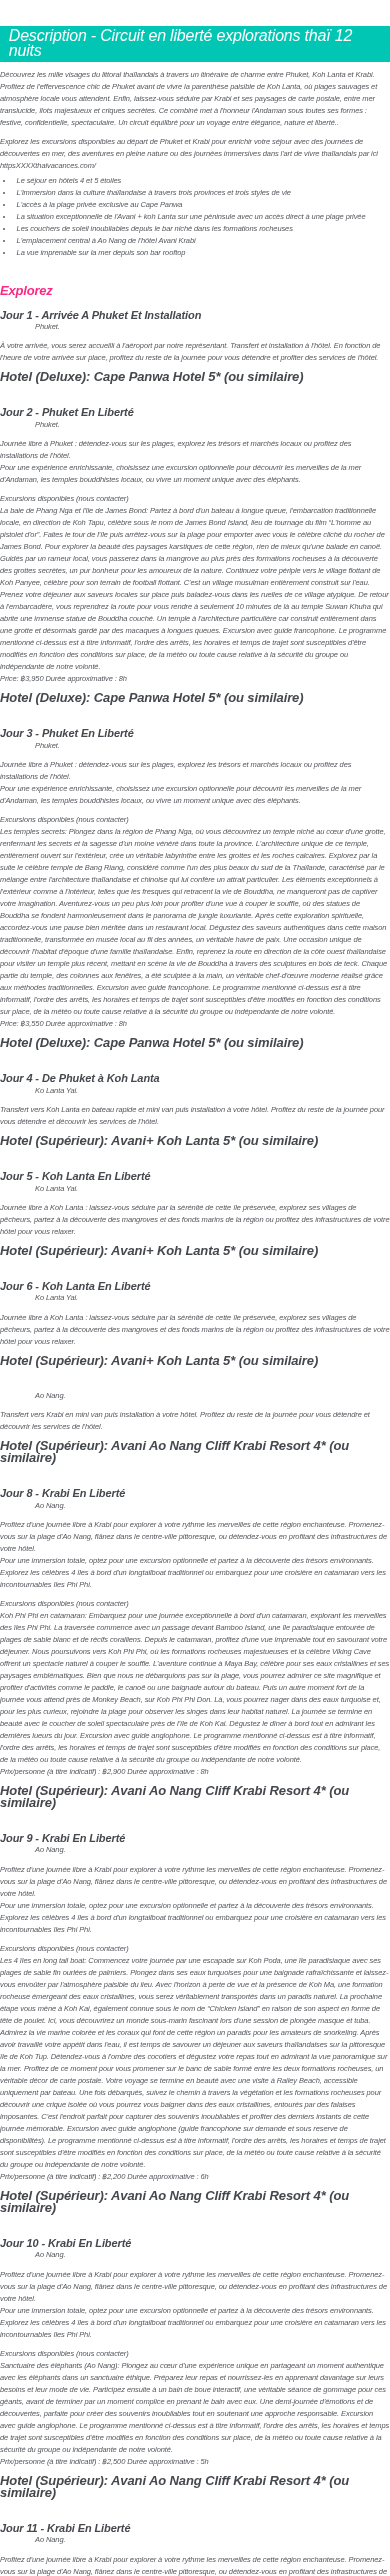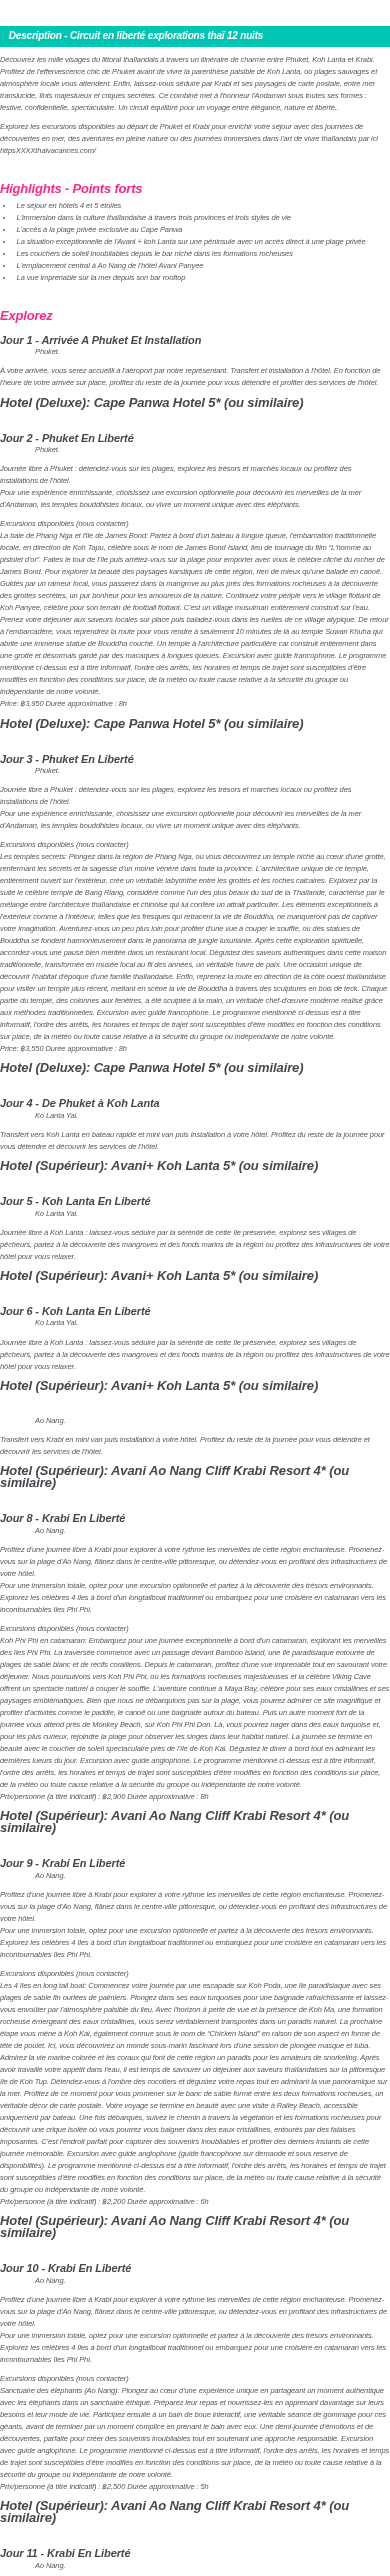--- a/index.html
+++ b/index.html
@@ -8,21 +8,21 @@
   html,body{margin:0;padding:0;background:#fff;}
   body{
     width:391px;height:3380px;overflow:hidden;
     font-family:"Liberation Sans","DejaVu Sans",sans-serif;
     font-style:italic;
     color:var(--text);
     font-size:7.5px;line-height:12px;letter-spacing:-0.1px;
   }
   .page{width:391px;}
   .banner{margin-top:26px;background:var(--teal);padding:3.1px 5.2px 3.6px 8.8px;}
-  .banner h1{margin:0;color:#fff;font-size:10px;line-height:14.4px;font-weight:700;letter-spacing:-0.2px;}
+  .banner h1{margin:0;color:#fff;font-size:16px;line-height:14.4px;font-weight:400;letter-spacing:-0.2px;}
   .description{margin-top:6.2px;}
   p{margin:7.2px 1px 0 0;}
   .pre{white-space:pre-line;}
   .pink-heading{color:var(--pink);font-size:13px;line-height:15.5px;font-weight:700;margin:24px 0 0;letter-spacing:-0.2px;}
   ul.highlights{margin:3px 0 0;padding:0 4px 0 14px;list-style:disc;}
   ul.highlights li{margin:0;padding-left:2.6px;}
   .prog .day{margin-top:23px;}
   .prog .day:first-child{margin-top:10.3px;}
   .day-title{font-weight:700;font-size:11px;line-height:12.4px;color:var(--bold);margin:0;}
   .day-location{margin:0;padding-left:35px;}
@@ -38,34 +38,33 @@
   </header>
 
   <section class="description">
 
       <p class="body-text">Découvrez les mille visages du littoral thaïlandais à travers un itinéraire de charme entre Phuket, Koh Lanta et Krabi. Profitez de l'effervescence chic de Phuket avant de vivre la parenthèse paisible de Koh Lanta, où plages sauvages et atmosphère locale vous attendent. Enfin, laissez-vous séduire par Krabi et ses paysages de carte postale, entre mer translucide, îlots majestueux et criques secrètes. Ce combiné met à l'honneur l'Andaman sous toutes ses formes : festive, confidentielle, spectaculaire. Un circuit équilibré pour un voyage entre élégance, nature et liberté..</p>
 
       <p class="body-text">Explorez les excursions disponibles au départ de Phuket et Krabi pour enrichir votre séjour avec des journées de découvertes en mer, des aventures en pleine nature ou des journées immersives dans l'art de vivre thaïlandais par ici httpsXXXXthaivacances.com/</p>
 
   </section>
 
-  <h2 class="pink-heading">Highlights - Points forts</h2>
   <ul class="highlights">
 
       <li>Le séjour en hôtels 4 et 5 étoiles</li>
 
       <li>L'immersion dans la culture thaïlandaise à travers trois provinces et trois styles de vie</li>
 
       <li>L'accès à la plage privée exclusive au Cape Panwa</li>
 
       <li>La situation exceptionnelle de l'Avani + koh Lanta sur une péninsule avec un accès direct à une plage privée</li>
 
       <li>Les couchers de soleil inoubliables depuis le bar niché dans les formations rocheuses</li>
 
-      <li>L'emplacement central à Ao Nang de l'hôtel Avani Panyee</li>
+      <li>L'emplacement central à Ao Nang de l'hôtel Avani Krabi</li>
 
       <li>La vue imprenable sur la mer depuis son bar rooftop</li>
 
   </ul>
 
   <h2 class="pink-heading">Explorez</h2>
   <section class="prog">
 
       <article class="day">
         <h3 class="day-title">Jour 1 - Arrivée A Phuket Et Installation</h3>

